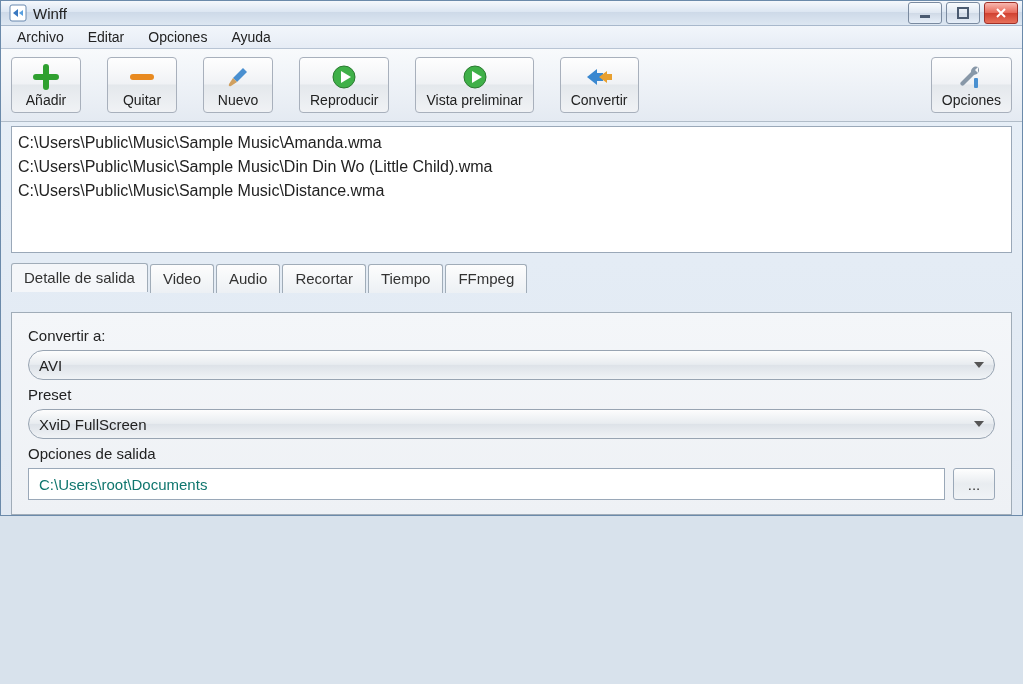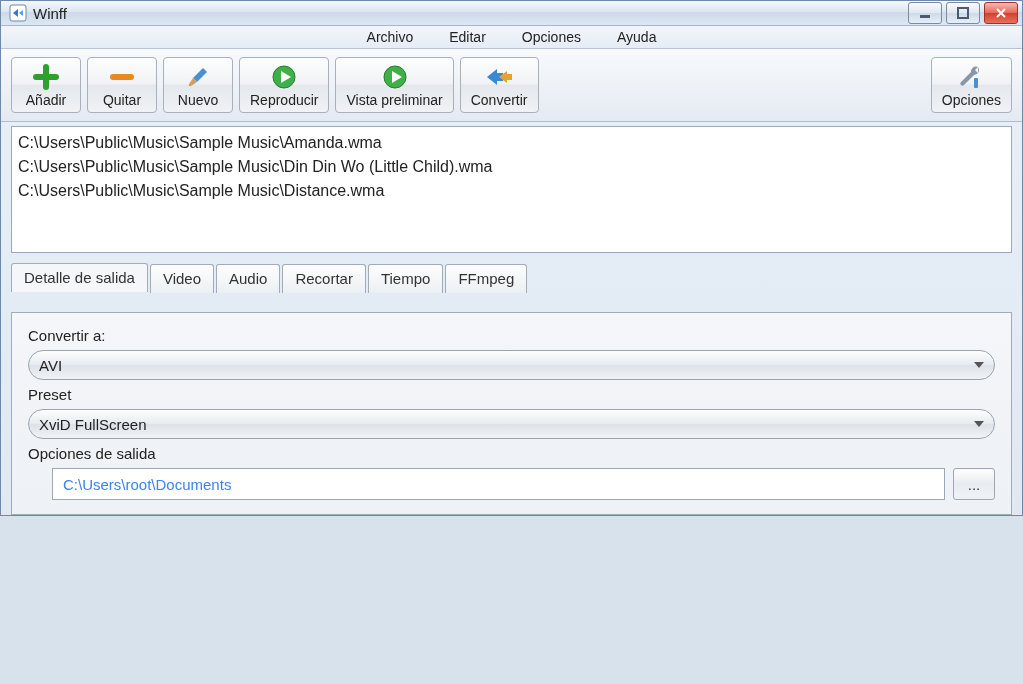--- a/index.html
+++ b/index.html
@@ -50,35 +50,34 @@
   background: linear-gradient(to bottom, #f8b8b0 0%, #e86a5a 48%, #d04030 50%, #e8705a 100%);
   border-color: #a03028;
 }
 .menubar {
   height: 28px;
   background: linear-gradient(to bottom, #f2f6fb 0%, #e6ecf5 100%);
   border-bottom: 1px solid #b8c4d4;
   display: flex;
   align-items: center;
   padding: 0 6px;
-  gap: 16px;
-  justify-content: center;
+  gap: 4px;
 }
 .menubar .menu-item {
   padding: 3px 10px;
   color: #222;
   cursor: pointer;
   border-radius: 3px;
 }
 .toolbar {
   background: linear-gradient(to bottom, #f8fafc 0%, #e4eaf2 100%);
   border-bottom: 1px solid #b0bcc8;
   padding: 8px 10px;
   display: flex;
-  gap: 6px;
+  gap: 26px;
 }
 .toolbar .spacer { flex: 1; }
 .tb-btn {
   border: 1px solid #a8b0bc;
   border-radius: 4px;
   background: linear-gradient(to bottom, #fefefe 0%, #f0f2f5 48%, #e4e8ec 50%, #f0f2f5 100%);
   padding: 6px 10px 4px 10px;
   display: flex;
   flex-direction: column;
   align-items: center;
@@ -161,22 +160,21 @@
   border-top: 6px solid #555;
 }
 .row-h { display: flex; gap: 8px; align-items: center; }
 .text-input {
   height: 32px;
   flex: 1;
   border: 1px solid #9aa8b8;
   background: #fff;
   padding: 0 10px;
   font-size: 15px;
-  color: #3b82f6;
-  margin-left: 24px;
+  color: #0f766e;
 }
 .browse-btn {
   height: 32px;
   width: 42px;
   border: 1px solid #9aa8b8;
   border-radius: 3px;
   background: linear-gradient(to bottom, #fefefe 0%, #e8ecf0 50%, #f0f3f6 100%);
   cursor: pointer;
   display: flex; align-items: center; justify-content: center;
   font-size: 15px;

